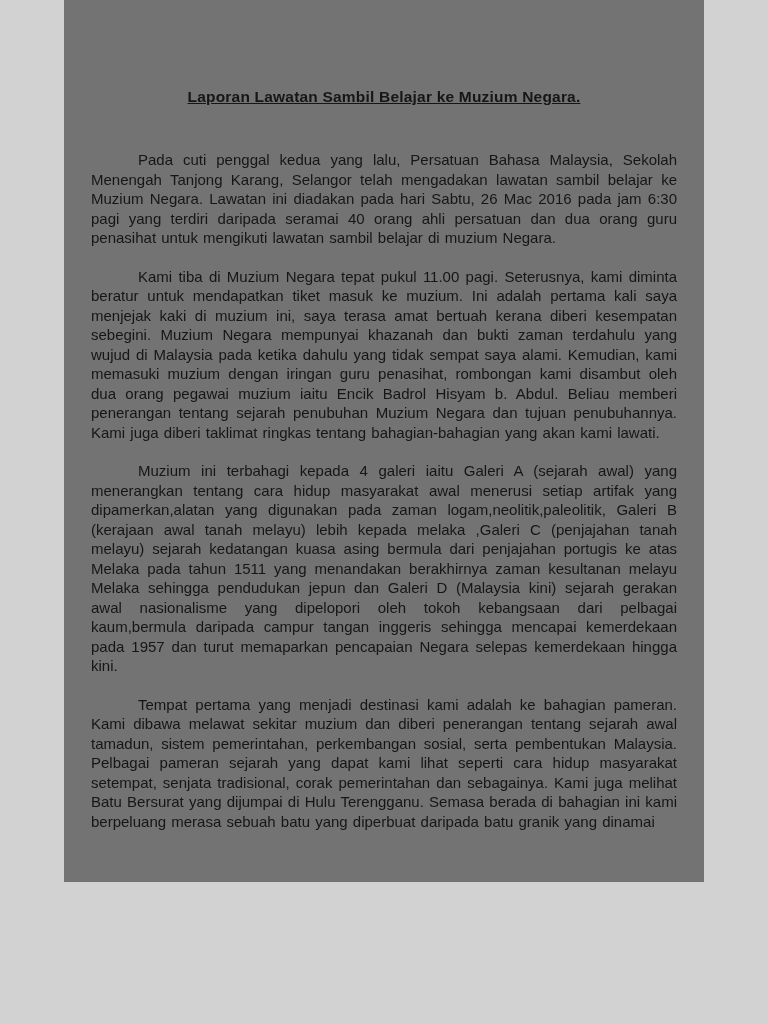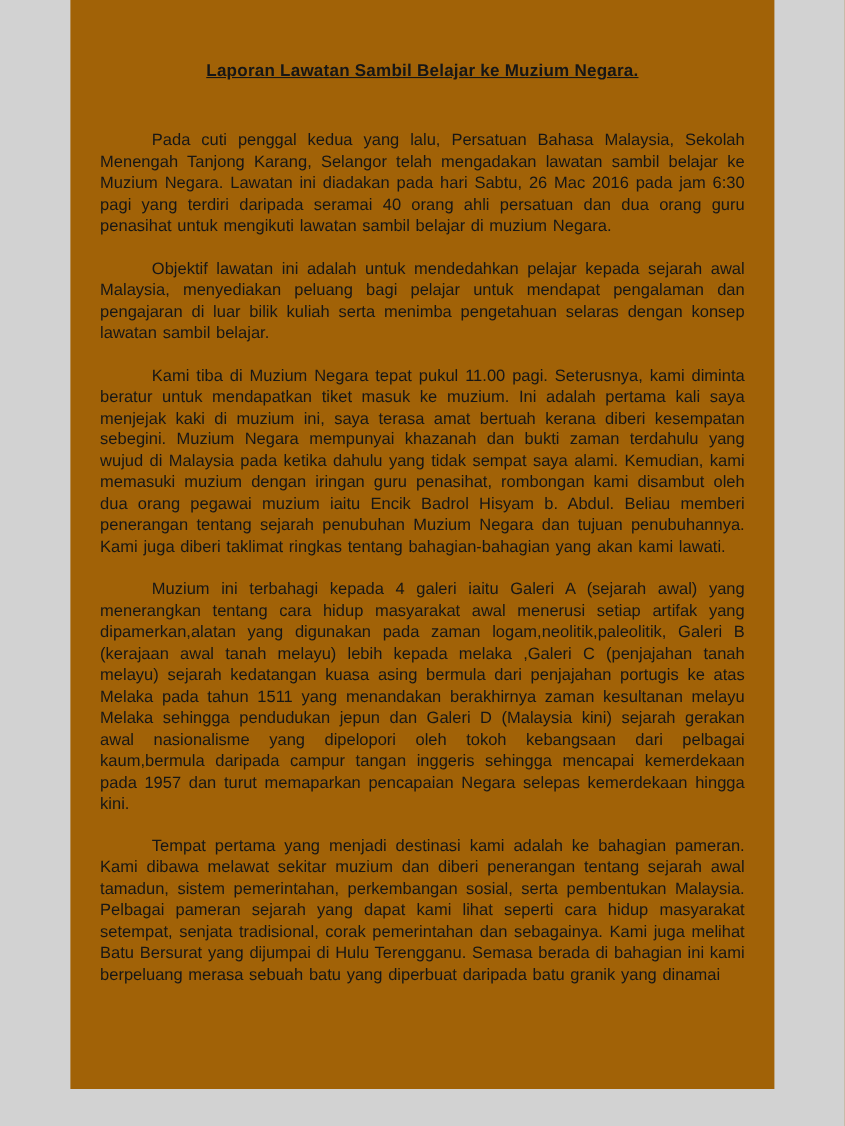--- a/index.html
+++ b/index.html
@@ -13,25 +13,25 @@
     overflow: hidden;
     font-family: "Liberation Sans", sans-serif;
   }
   .viewport {
     width: 768px;
     height: 1024px;
     position: relative;
   }
   .page {
     width: 640px;
-    height: 990px;
+    height: 882px;
     margin: 0 auto;
-    background: #a16207;
+    background: #737373;
     box-sizing: border-box;
-    padding: 56px 27px 30px 27px;
+    padding: 88px 27px 30px 27px;
     color: #161616;
   }
   .title {
     font-size: 15.5px;
     font-weight: bold;
     text-decoration: underline;
     text-align: center;
     margin: 0 0 44px 0;
     letter-spacing: 0.2px;
   }
@@ -47,18 +47,17 @@
     margin-bottom: 0;
   }
 </style>
 </head>
 <body>
 
 <div class="viewport">
   <div class="page">
     <h1 class="title">Laporan Lawatan Sambil Belajar ke Muzium Negara.</h1>
     <p class="para">Pada cuti penggal kedua yang lalu, Persatuan Bahasa Malaysia, Sekolah Menengah Tanjong Karang, Selangor telah mengadakan lawatan sambil belajar ke Muzium Negara. Lawatan ini diadakan pada hari Sabtu, 26 Mac 2016 pada jam 6:30 pagi yang terdiri daripada seramai 40 orang ahli persatuan dan dua orang guru penasihat untuk mengikuti lawatan sambil belajar di muzium Negara.</p>
-    <p class="para">Objektif lawatan ini adalah untuk mendedahkan pelajar kepada sejarah awal Malaysia, menyediakan peluang bagi pelajar untuk mendapat pengalaman dan pengajaran di luar bilik kuliah serta menimba pengetahuan selaras dengan konsep lawatan sambil belajar.</p>
     <p class="para">Kami tiba di Muzium Negara tepat pukul 11.00 pagi. Seterusnya, kami diminta beratur untuk mendapatkan tiket masuk ke muzium. Ini adalah pertama kali saya menjejak kaki di muzium ini, saya terasa amat bertuah kerana diberi kesempatan sebegini. Muzium Negara mempunyai khazanah dan bukti zaman terdahulu yang wujud di Malaysia pada ketika dahulu yang tidak sempat saya alami. Kemudian, kami memasuki muzium dengan iringan guru penasihat, rombongan kami disambut oleh dua orang pegawai muzium iaitu Encik Badrol Hisyam b. Abdul. Beliau memberi penerangan tentang sejarah penubuhan Muzium Negara dan tujuan penubuhannya. Kami juga diberi taklimat ringkas tentang bahagian-bahagian yang akan kami lawati.</p>
     <p class="para">Muzium ini terbahagi kepada 4 galeri iaitu Galeri A (sejarah awal) yang menerangkan tentang cara hidup masyarakat awal menerusi setiap artifak yang dipamerkan,alatan yang digunakan pada zaman logam,neolitik,paleolitik, Galeri B (kerajaan awal tanah melayu) lebih kepada melaka ,Galeri C (penjajahan tanah melayu) sejarah kedatangan kuasa asing bermula dari penjajahan portugis ke atas Melaka pada tahun 1511 yang menandakan berakhirnya zaman kesultanan melayu Melaka sehingga pendudukan jepun dan Galeri D (Malaysia kini) sejarah gerakan awal nasionalisme yang dipelopori oleh tokoh kebangsaan dari pelbagai kaum,bermula daripada campur tangan inggeris sehingga mencapai kemerdekaan pada 1957 dan turut memaparkan pencapaian Negara selepas kemerdekaan hingga kini.</p>
     <p class="para">Tempat pertama yang menjadi destinasi kami adalah ke bahagian pameran. Kami dibawa melawat sekitar muzium dan diberi penerangan tentang sejarah awal tamadun, sistem pemerintahan, perkembangan sosial, serta pembentukan Malaysia. Pelbagai pameran sejarah yang dapat kami lihat seperti cara hidup masyarakat setempat, senjata tradisional, corak pemerintahan dan sebagainya. Kami juga melihat Batu Bersurat yang dijumpai di Hulu Terengganu. Semasa berada di bahagian ini kami berpeluang merasa sebuah batu yang diperbuat daripada batu granik yang dinamai</p>
   </div>
 </div>
 
 </body></html>

